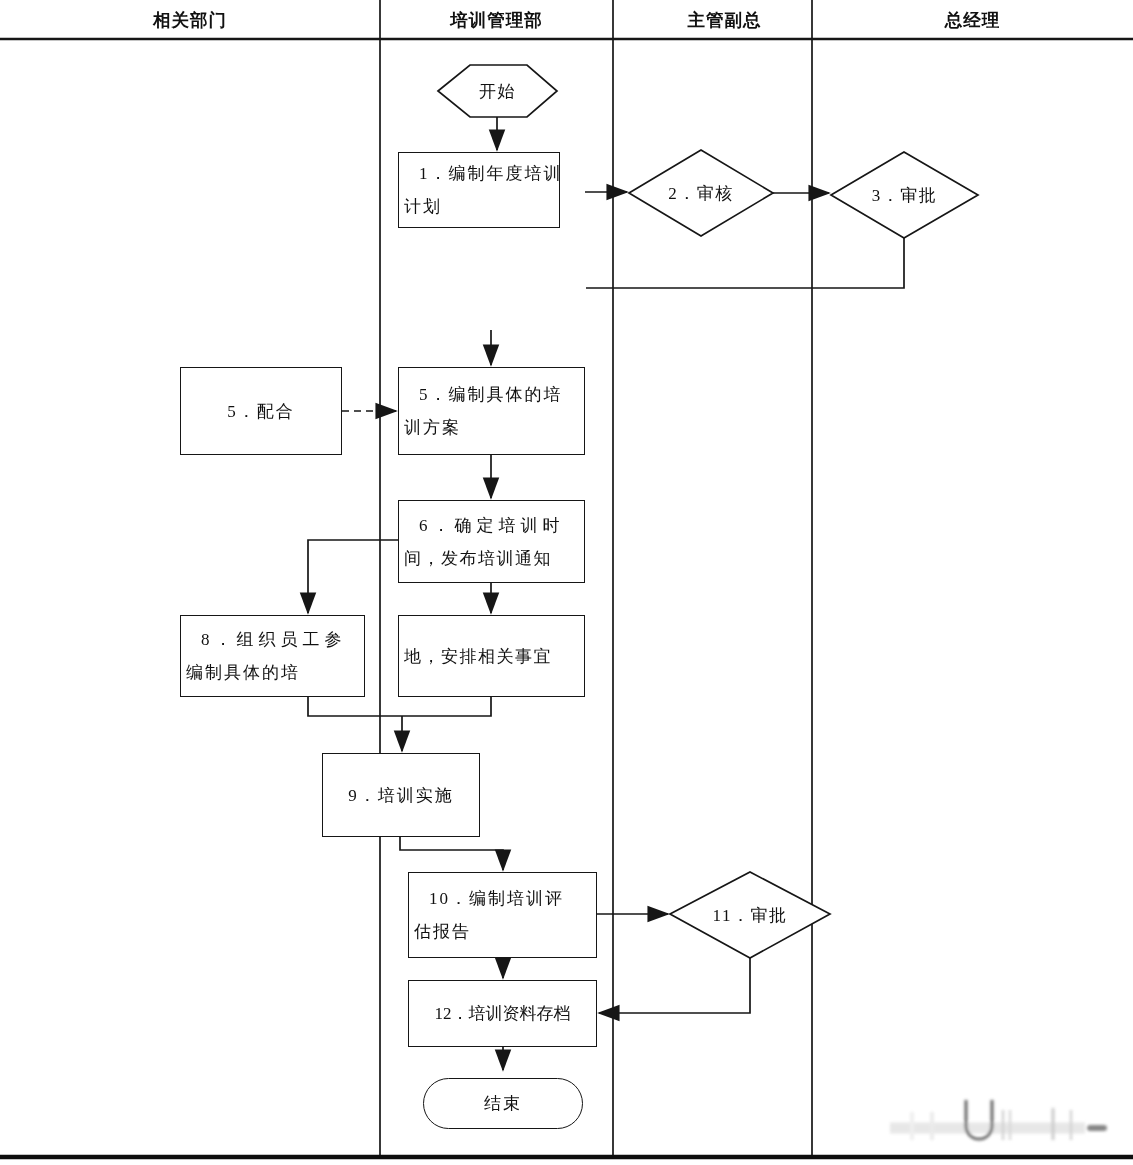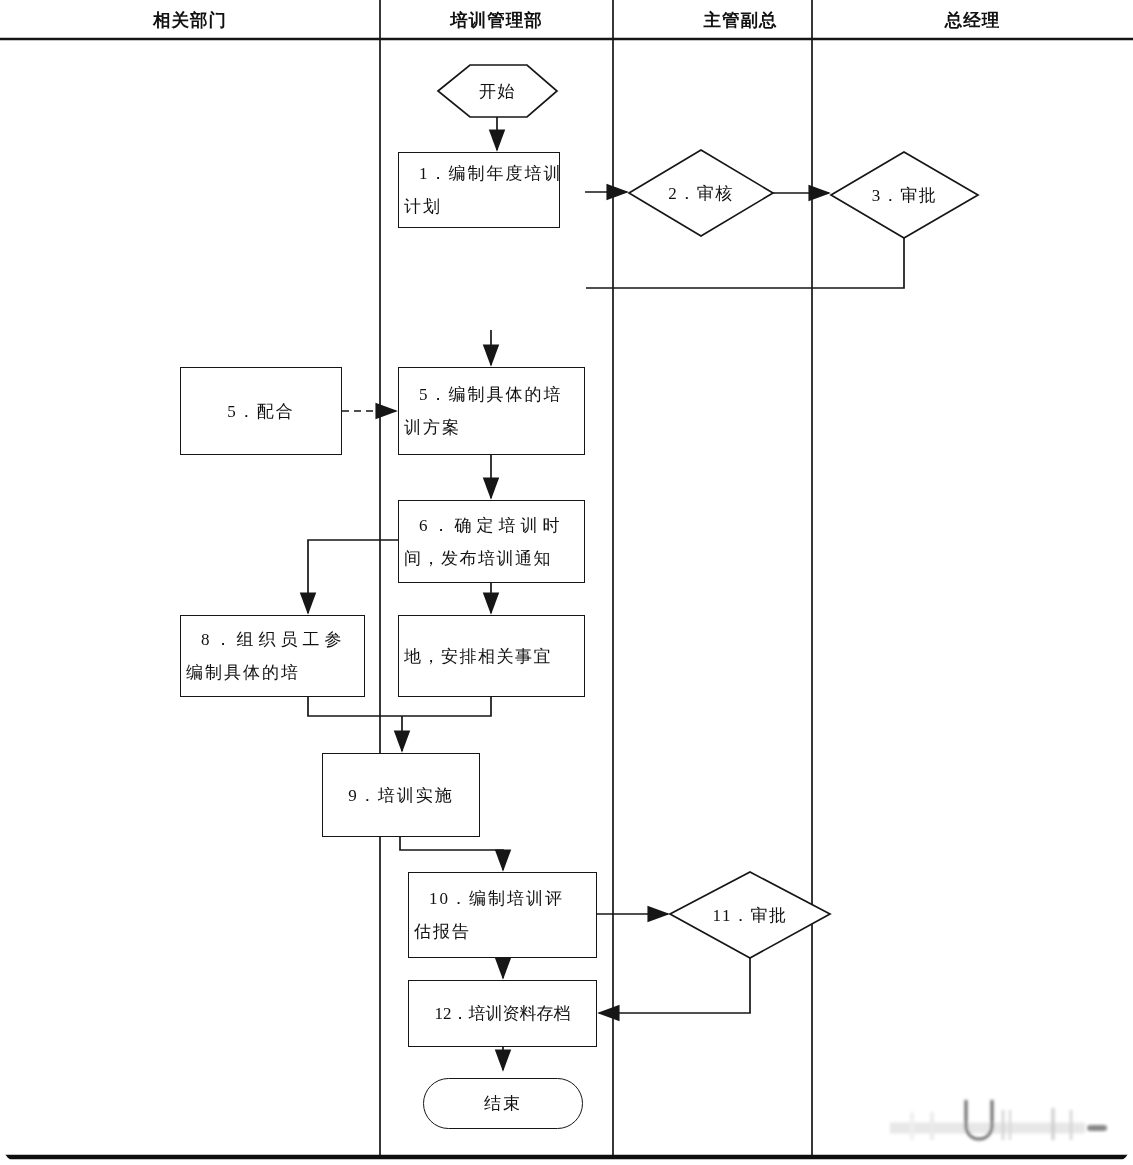--- a/index.html
+++ b/index.html
@@ -3,21 +3,20 @@
 <meta charset="utf-8">
 <style>
   html,body{margin:0;padding:0;background:#fff;}
   .canvas{
     position:relative;
     width:1133px;height:1165px;
     background:#ffffff;
     font-family:"Liberation Serif","DejaVu Serif",serif;
     color:#111;
     overflow:hidden;
-    border-radius:26px;
   }
   svg.wires{position:absolute;left:0;top:0;z-index:1;}
   .lane-header{
     position:absolute;top:6px;height:28px;
     display:flex;align-items:center;justify-content:center;
     font-family:"Liberation Sans","DejaVu Sans",sans-serif;
     font-weight:700;font-size:17.5px;letter-spacing:1px;
     z-index:3;
   }
   .node{
@@ -110,21 +109,21 @@
       <path d="M1090,1128 h14" stroke="#6f6f6f" stroke-width="6" stroke-linecap="round"></path>
     </g>
   </svg>
 
   <div class="lane-header" style="left:0;width:380px;">
     <span>相关部门</span>
   </div>
   <div class="lane-header" style="left:380px;width:233px;">
     <span>培训管理部</span>
   </div>
-  <div class="lane-header" style="left:626px;width:229px;">
+  <div class="lane-header" style="left:610px;width:229px;">
     <span>主管副总</span>
   </div>
   <div class="lane-header" style="left:812px;width:321px;">
     <span>总经理</span>
   </div>
 
   <div class="shape-label" style="left:438px;top:65px;width:119px;height:52px;">开始</div>
   <div class="shape-label" style="left:629px;top:150px;width:144px;height:86px;">2．审核</div>
   <div class="shape-label" style="left:831px;top:152px;width:147px;height:86px;">3．审批</div>
   <div class="shape-label" style="left:670px;top:872px;width:160px;height:86px;">11．审批</div>

